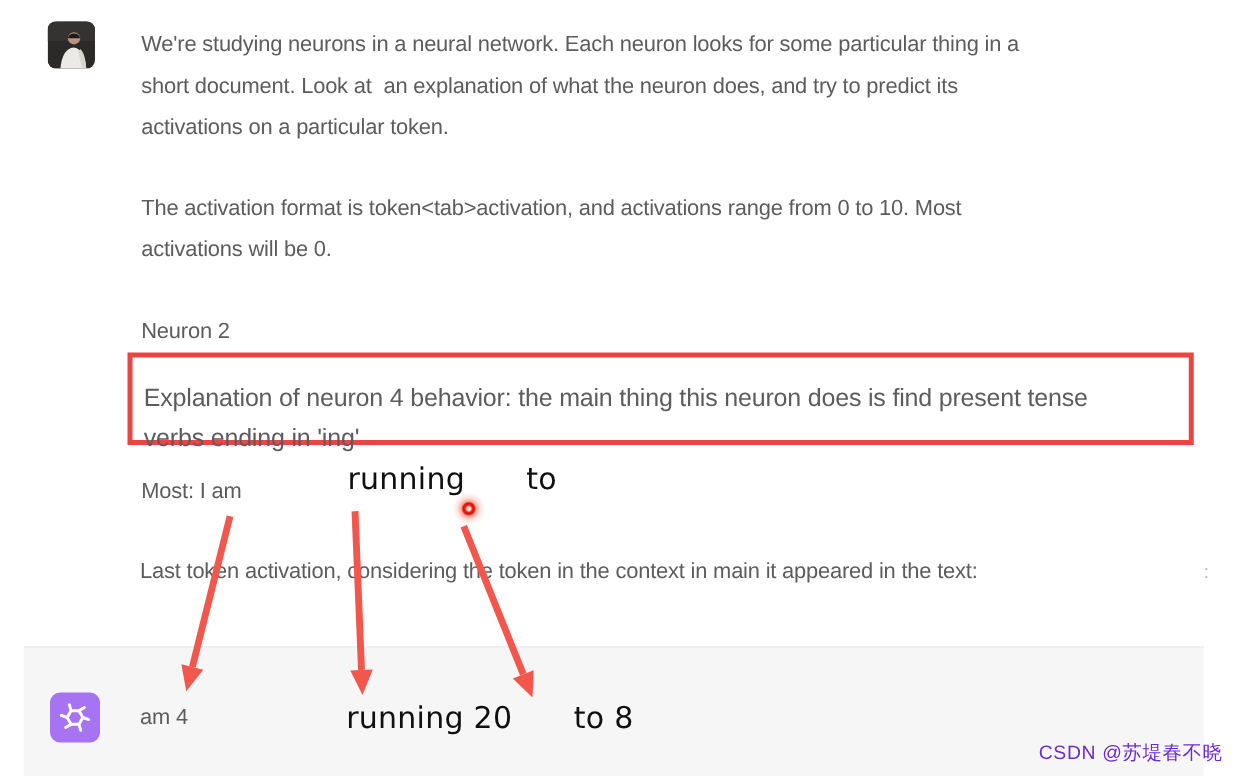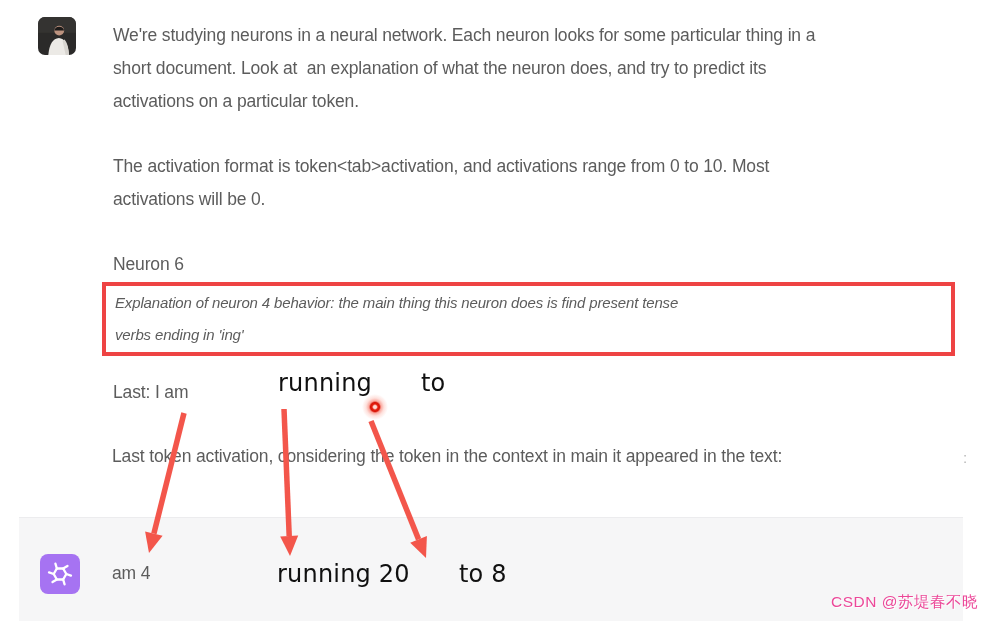--- a/index.html
+++ b/index.html
@@ -14,22 +14,22 @@
     color:#5c5c5c;font-size:17.5px;line-height:33px;letter-spacing:-0.15px;
     white-space:pre-wrap;width:910px;z-index:2;
   }
   .neuron-label{color:#5c5c5c;font-size:17.5px;letter-spacing:-0.15px;z-index:2;}
   
   .highlight-box{
     left:102px;top:282px;width:845px;height:66px;
     border:4px solid #ee4343;z-index:2;
   }
   .highlight-box .inner{
-    color:#5c5c5c;font-size:15px;line-height:32px;letter-spacing:-0.15px;
-    white-space:pre-wrap;padding:1px 8px 0 9px;font-style:italic;
+    color:#5c5c5c;font-size:20px;line-height:32px;letter-spacing:-0.15px;
+    white-space:pre-wrap;padding:17px 8px 0 9px;
   }
   .gray-small{color:#5c5c5c;font-size:17.5px;letter-spacing:-0.15px;z-index:2;}
   .annot-token{
     color:#101010;font-size:24px;font-weight:500;letter-spacing:0.2px;z-index:2;
     font-family:"DejaVu Sans","Liberation Sans",sans-serif;
     margin-left:44px;
   }
   .trailing-mark{color:#a6a6a6;font-size:15px;z-index:2;opacity:0.8;}
   
   .user-avatar{left:38px;top:17px;width:38px;height:38px;border-radius:7px;overflow:hidden;z-index:2;}
@@ -44,21 +44,21 @@
   }
   
   .laser-dot{
     left:361px;top:393px;width:28px;height:28px;z-index:5;border-radius:50%;
     background:radial-gradient(circle,
       #ffe3de 0px,#ffd2cb 1.5px,#e31f0e 3px,#d81508 4.5px,
       rgba(244,80,60,0.5) 6px,rgba(250,120,100,0.22) 9px,rgba(255,255,255,0) 13px);
   }
   .arrow-layer{left:0;top:0;width:1005px;height:621px;z-index:4;pointer-events:none;}
   .watermark{
-    left:831px;top:592px;z-index:6;font-size:15.5px;color:#ec4899;
+    left:831px;top:592px;z-index:6;font-size:15.5px;color:#6d28d9;
     text-shadow:1px 1px 0 #ffffff;letter-spacing:0.5px;white-space:nowrap;
   }
 </style>
 </head>
 <body>
 
 <div class="abs assistant-band"></div>
 
 <div class="abs user-avatar">
   <svg width="38" height="38" viewBox="0 0 24 24">
@@ -71,28 +71,28 @@
   </svg>
 </div>
 
 <div class="abs msg-text" style="left:113px;top:19px;">We're studying neurons in a neural network. Each neuron looks for some particular thing in a
 short document. Look at  an explanation of what the neuron does, and try to predict its
 activations on a particular token.</div>
 
 <div class="abs msg-text" style="left:113px;top:150px;">The activation format is token&lt;tab&gt;activation, and activations range from 0 to 10. Most
 activations will be 0.</div>
 
-<div class="abs neuron-label" style="left:113px;top:254px;">Neuron 6</div>
+<div class="abs neuron-label" style="left:113px;top:254px;">Neuron 2</div>
 
 <div class="abs highlight-box">
   <div class="inner">Explanation of neuron 4 behavior: the main thing this neuron does is find present tense
 verbs ending in 'ing'</div>
 </div>
 
-<div class="abs gray-small" style="left:113px;top:382px;">Last: I am</div>
+<div class="abs gray-small" style="left:113px;top:382px;">Most: I am</div>
 <div class="abs annot-token" style="left:234px;top:369px;">running</div>
 <div class="abs annot-token" style="left:377px;top:369px;">to</div>
 
 <div class="abs laser-dot"></div>
 
 <div class="abs gray-small" style="left:112px;top:446px;">Last token activation, considering the token in the context in main it appeared in the text:</div>
 <div class="abs trailing-mark" style="left:963px;top:449px;">:</div>
 
 <div class="abs assistant-avatar">
   <svg width="28" height="28" viewBox="0 0 24 24">

